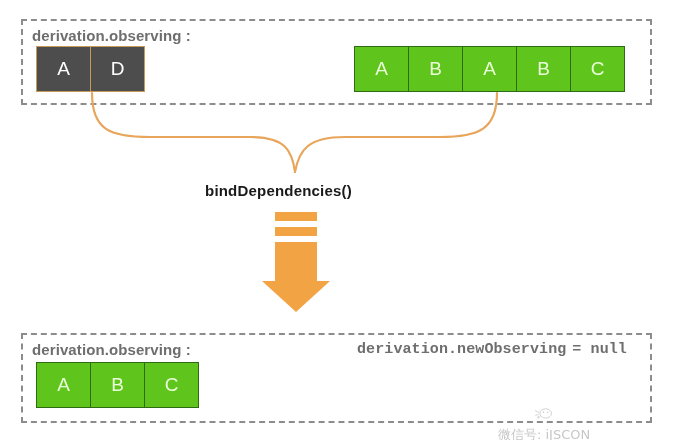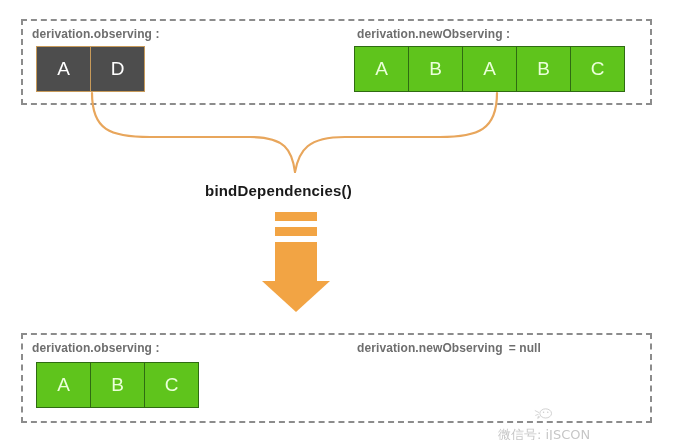--- a/index.html
+++ b/index.html
@@ -38,30 +38,30 @@
   #panel-bottom {
     left: 21px;
     top: 333px;
     width: 631px;
     height: 90px;
   }
 
   
   .panel-label {
     position: absolute;
-    font-size: 12px;
+    font-size: 15px;
     font-weight: bold;
     color: #6e6e6e;
     white-space: nowrap;
     letter-spacing: 0.1px;
   }
   #label-observing-top   { left: 32px;  top: 27px; }
   #label-newobserving-top{ left: 357px; top: 27px; }
   #label-observing-bottom{ left: 32px;  top: 341px; }
-  #label-newobserving-bottom{ left: 357px; top: 341px; }
+  #label-newobserving-bottom{ left: 357px; top: 341px; font-family: Liberation Mono, monospace; }
 
   .null-suffix {
     font-weight: bold;
     color: #6e6e6e;
     padding-left: 6px;
   }
 
   
   .box-row {
     position: absolute;
@@ -177,21 +177,20 @@
 </style>
 </head>
 <body>
 
 <div id="stage">
 
   <div class="panel" id="panel-top"></div>
 
   <div class="panel-label" id="label-observing-top">derivation.observing :</div>
 
-  <div class="panel-label" id="label-newobserving-top">derivation.newObserving :</div>
 
   <div class="box-row" id="row-observing-top">
     <div class="cell gray">A</div>
     <div class="cell gray">D</div>
   </div>
 
   <div class="box-row" id="row-newobserving-top">
     <div class="cell green">A</div>
     <div class="cell green">B</div>
     <div class="cell green">A</div>

